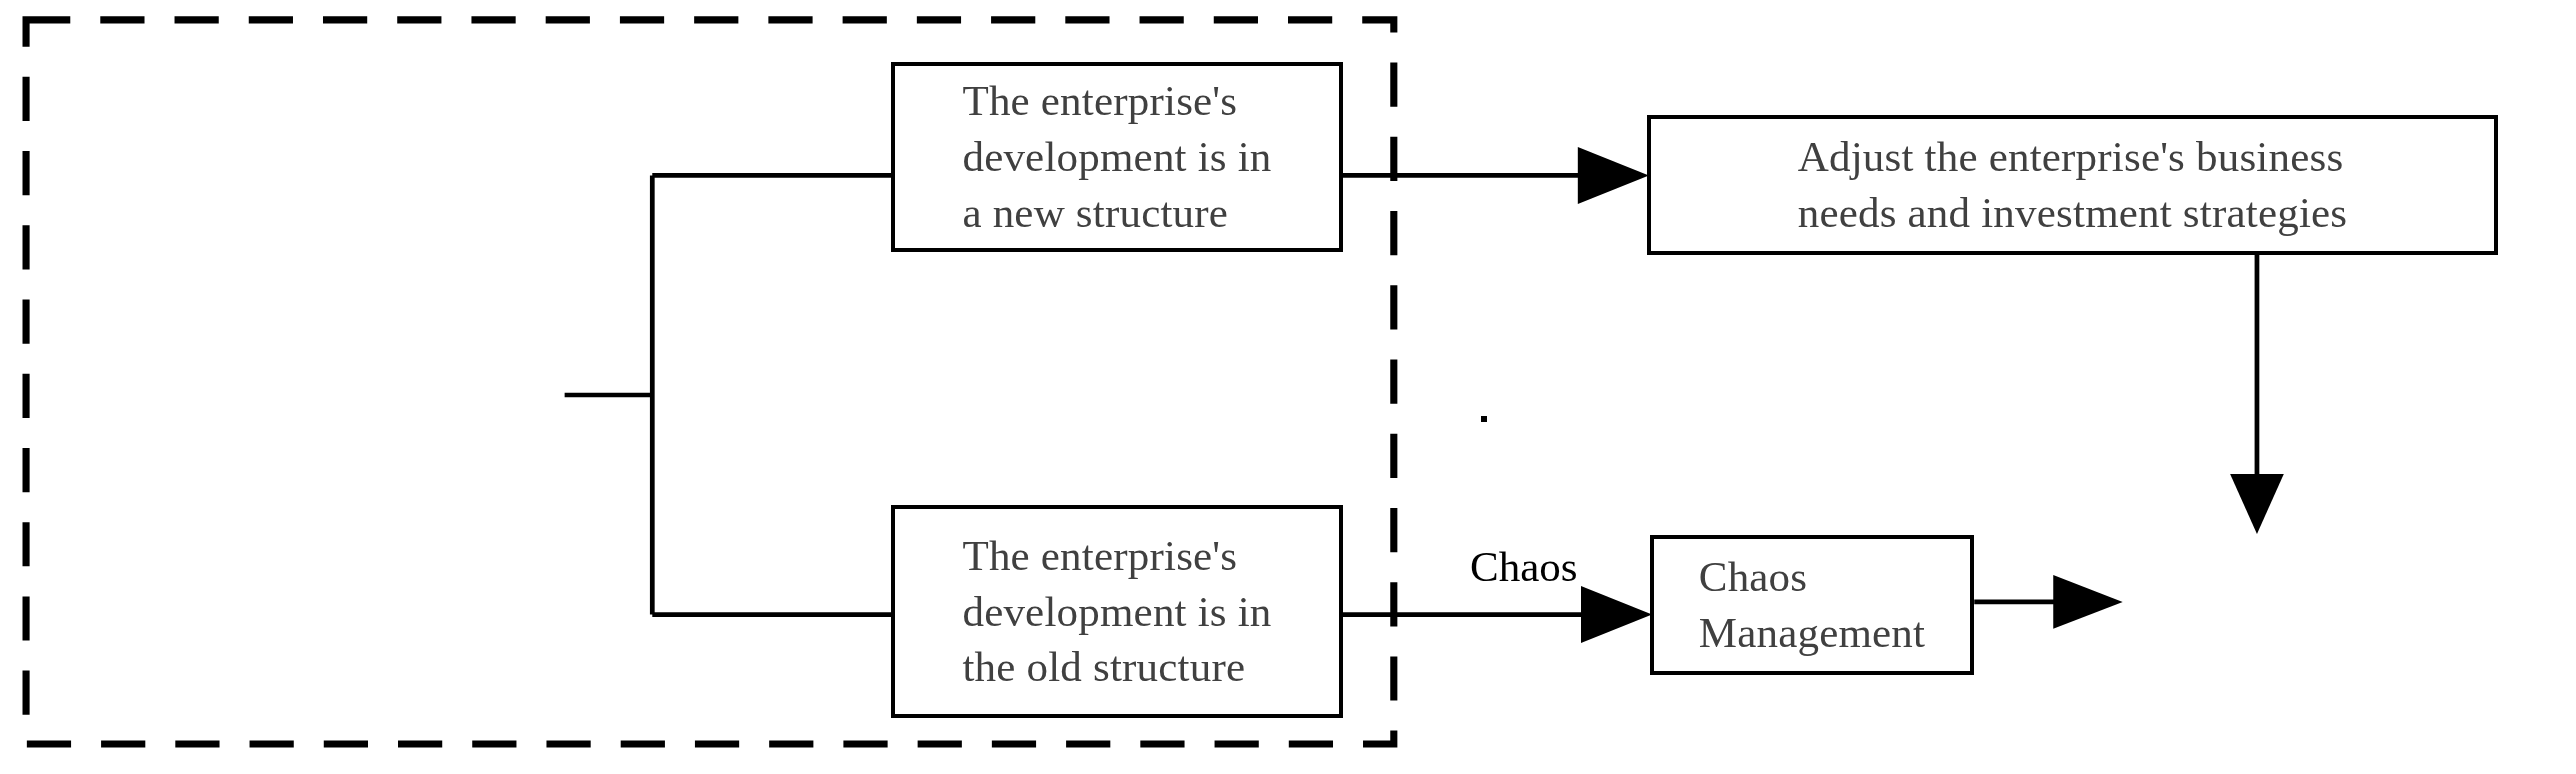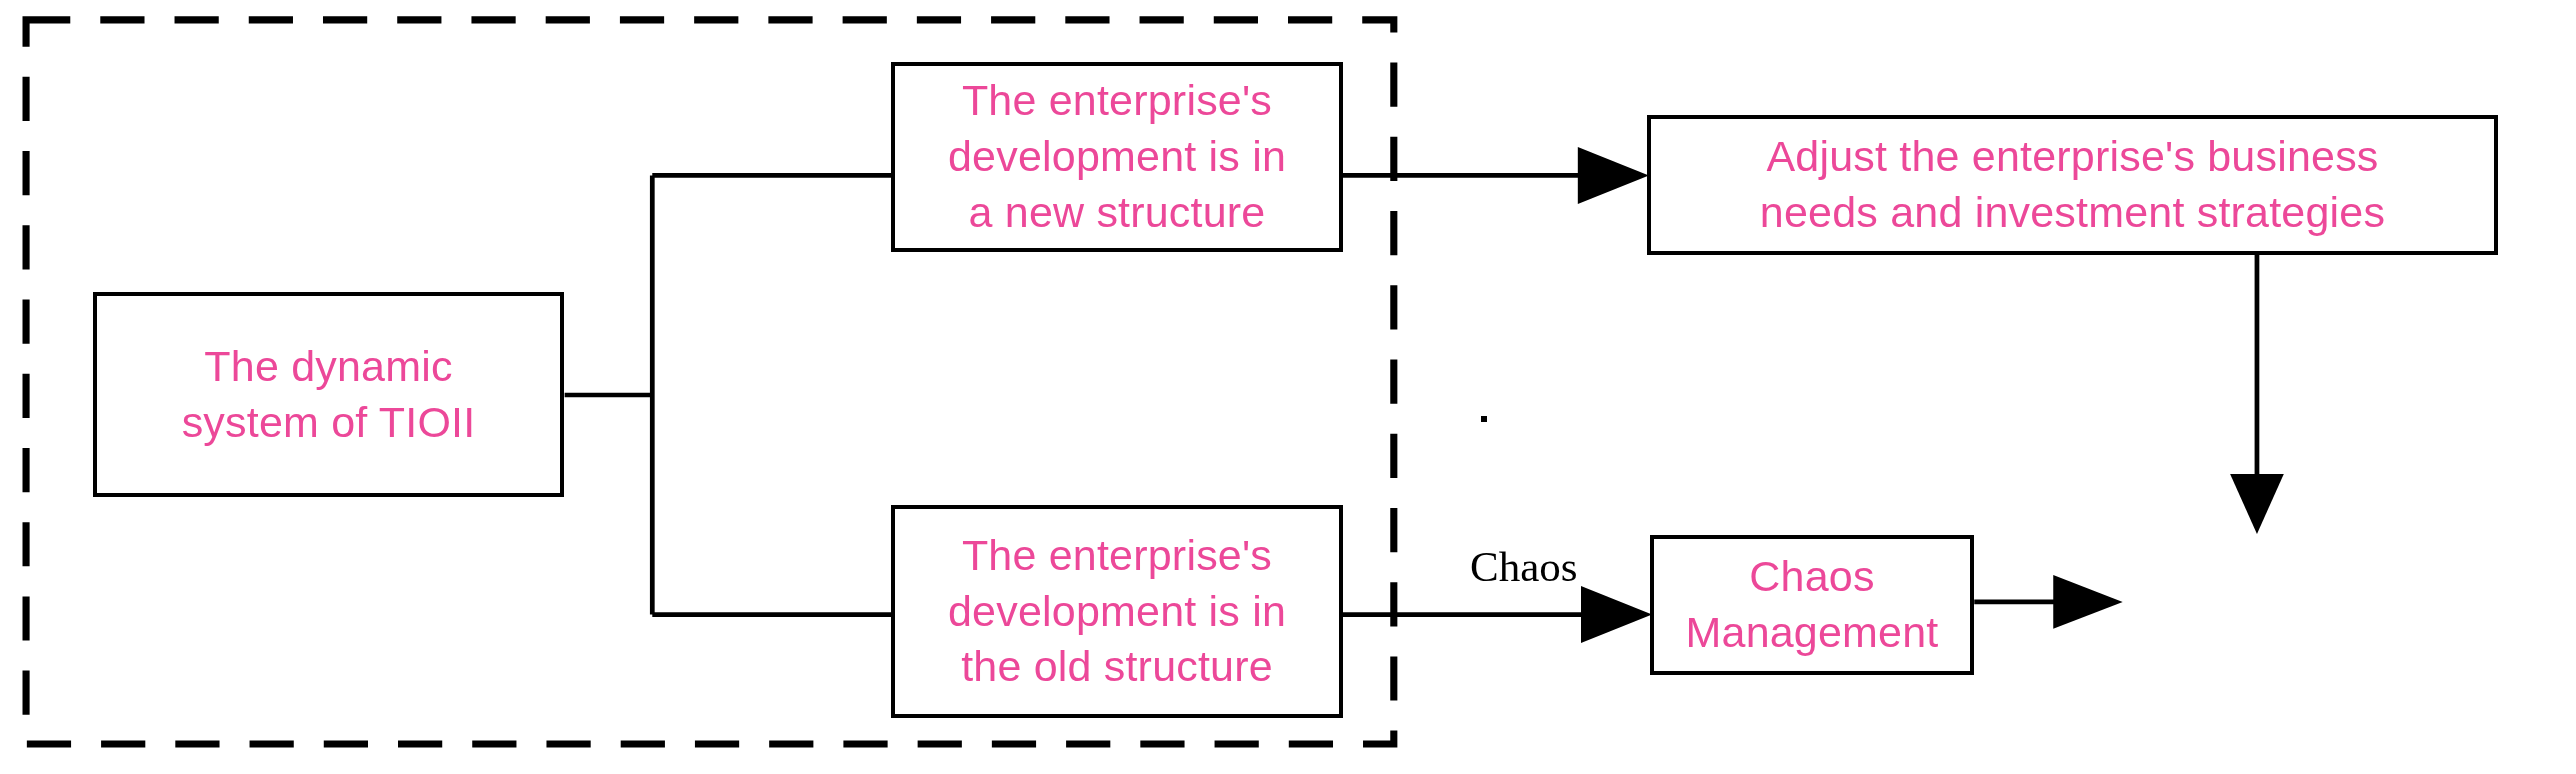--- a/index.html
+++ b/index.html
@@ -29,24 +29,23 @@
   }
   
   .node {
     position: absolute;
     box-sizing: border-box;
     border: 4px solid #000000;
     background: #ffffff;
     display: flex;
     align-items: center;
     justify-content: center;
-    text-align: center;
     line-height: 1.30;
-    font-family: Liberation Sans, sans-serif;
-    color: #ec4899;
+    font-family: Liberation Serif, serif;
+    color: #404040;
     white-space: pre-line;
     letter-spacing: 0.2px;
   }
   #node-dynamic-system {
     left: 93px;  top: 292px;  width: 471px;  height: 205px;
     font-size: 43px;
   }
   #node-new-structure {
     left: 891px; top: 62px;   width: 452px;  height: 190px;
     font-size: 43px;
@@ -113,22 +112,20 @@
     <line x1="1698" y1="778" x2="2015" y2="778" stroke="#000000" stroke-width="6"></line>
     <polygon points="2092,778 2002,742 2002,814" fill="#000000"></polygon>
 
     <line x1="2500" y1="762" x2="2612" y2="762" stroke="#000000" stroke-width="6"></line>
     <polygon points="2688,762 2600,728 2600,796" fill="#000000"></polygon>
 
     <line x1="2858" y1="322" x2="2858" y2="605" stroke="#000000" stroke-width="6"></line>
     <polygon points="2858,676 2824,600 2892,600" fill="#000000"></polygon>
   </svg>
 
-  <div class="node" id="node-dynamic-system">The dynamic
-system of TIOII</div>
 
   <div class="node" id="node-new-structure">The enterprise's
 development is in
 a new structure</div>
 
   <div class="node" id="node-old-structure">The enterprise's
 development is in
 the old structure</div>
 
   <div class="node" id="node-adjust-strategies">Adjust the enterprise's business

